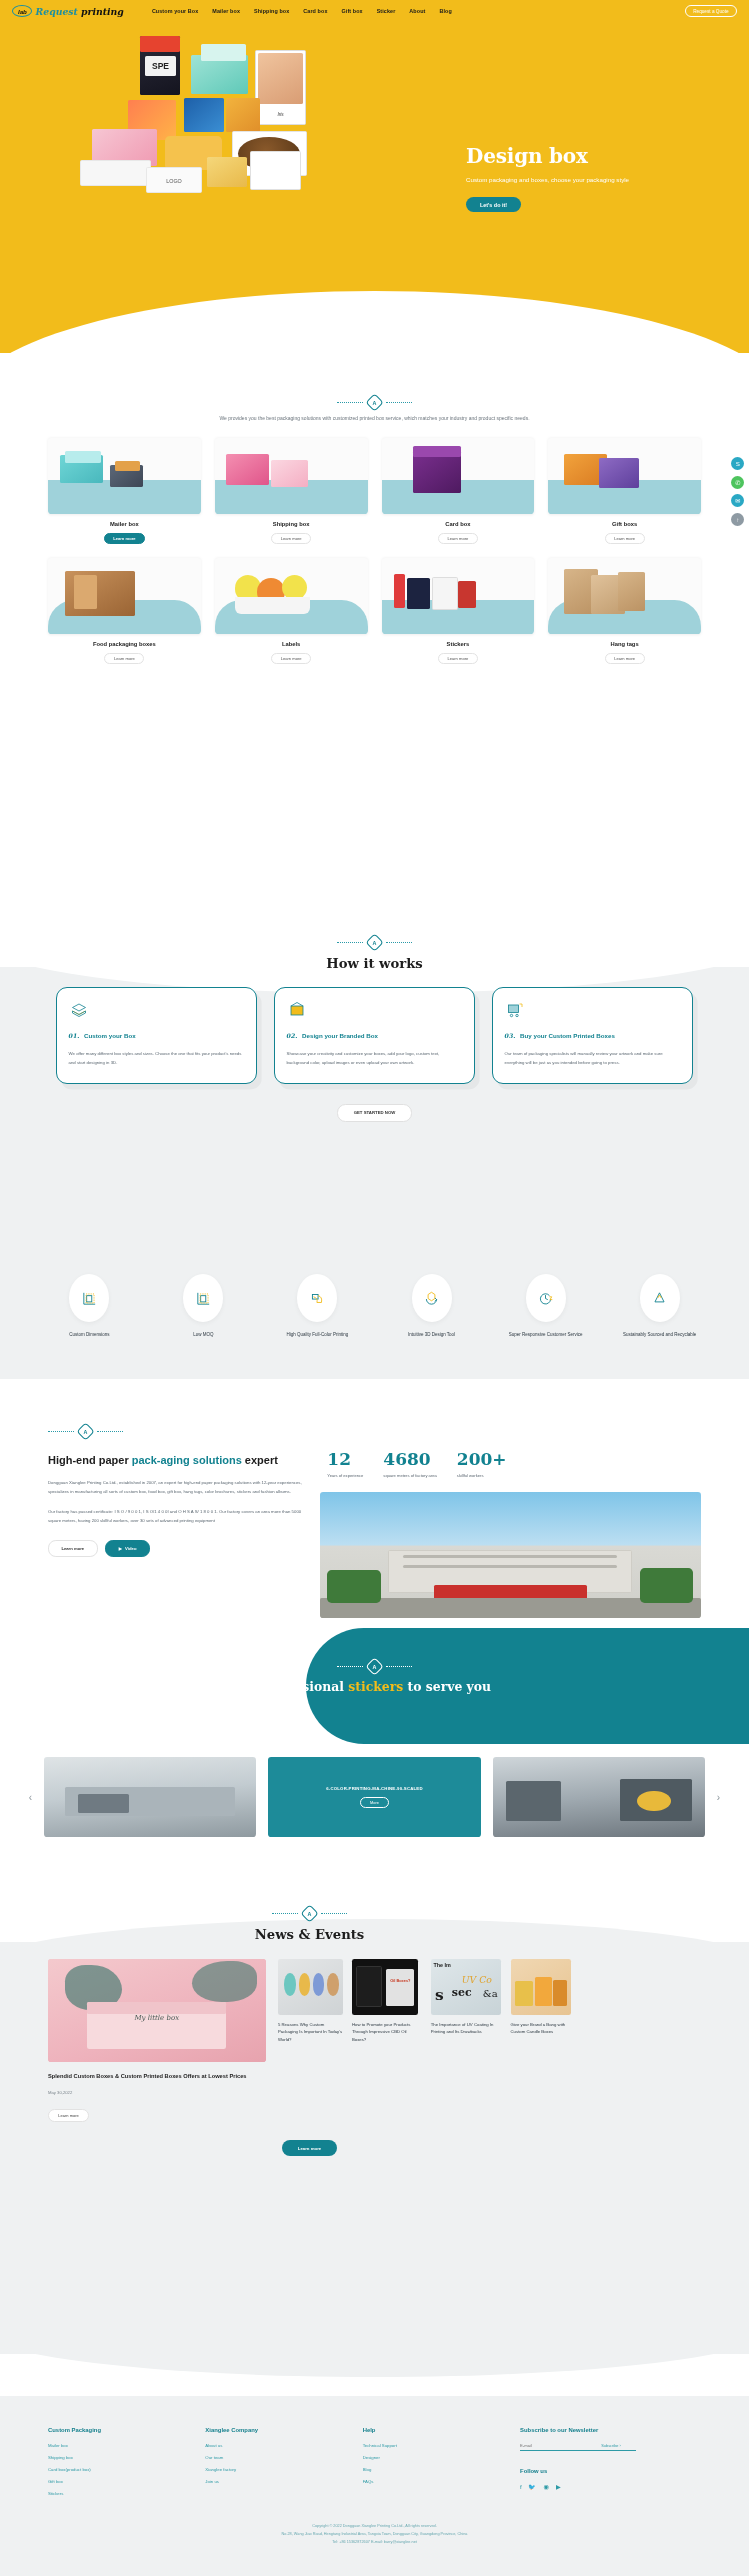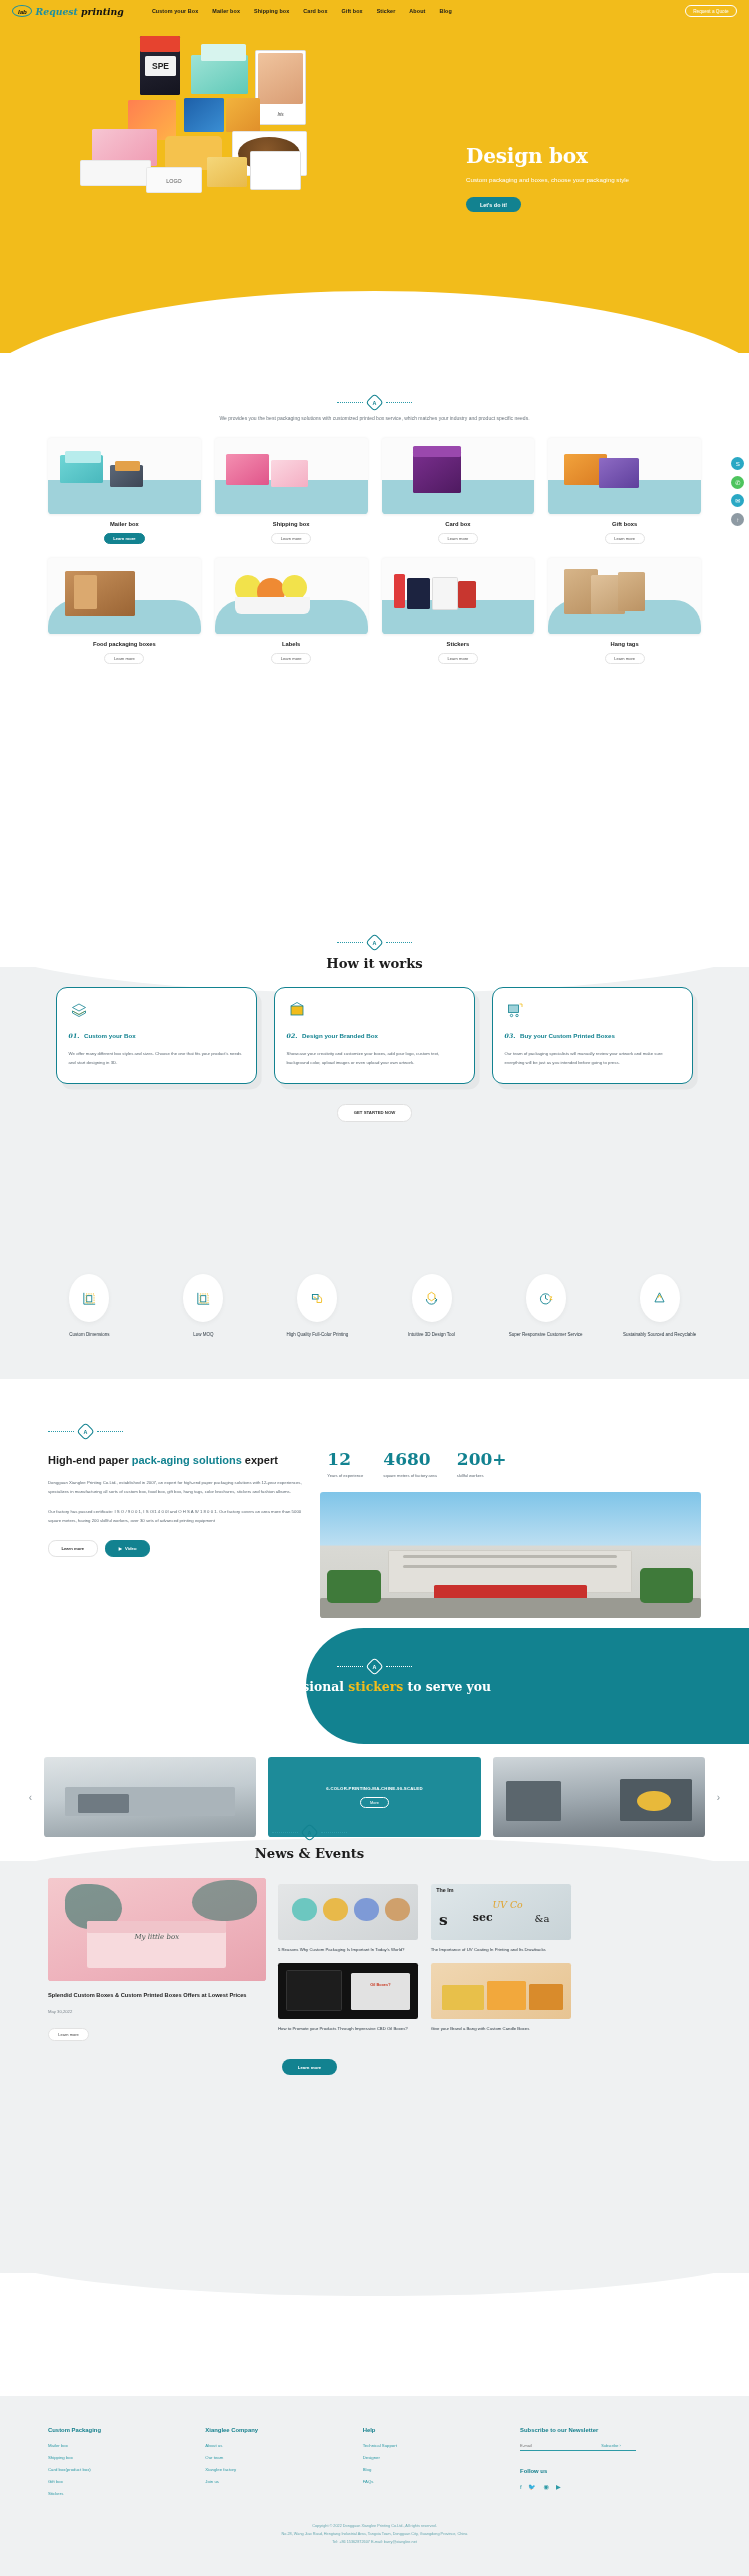--- a/index.html
+++ b/index.html
@@ -165,21 +165,21 @@
   #equip-title .y { color:#F2BC1B; }
   #equip-slider { position:absolute; top:134px; left:0; width:749px; padding:0 25px; display:flex; align-items:center; gap:7.8px; }
   .arrow { font-size:10px; color:#8a949b; width:11px; text-align:center; }
   #equip-cards { flex:1; display:grid; grid-template-columns:repeat(3,1fr); gap:12.4px; }
   .eq-card { height:80px; border-radius:3.1px; position:relative; overflow:hidden; }
   .eq-card.mid { background:#1d8b99; display:flex; flex-direction:column; align-items:center; justify-content:center; }
   .eq-cap { font-size:4.3px; font-weight:bold; color:#fff; text-align:center; letter-spacing:0.2px; }
   .eq-more { margin-top:6.2px; font-size:3.9px; color:#fff; border:0.8px solid #fff; border-radius:6.2px; padding:2.3px 9.3px; }
 
   
-  #news { position:absolute; top:1814px; left:0; width:619px; }
+  #news { position:absolute; top:1895px; left:0; width:619px; }
   #news-bg { position:absolute; top:47px; left:0; width:749px; height:412px; background:#eff1f2; }
   #news-bg::before {
     content:""; position:absolute; top:-23px; left:-3%; width:106%; height:48px;
     background:#eff1f2; border-radius:50% 50% 0 0 / 100% 100% 0 0;
   }
   #news-bg::after {
     content:""; position:absolute; bottom:-23px; left:-3%; width:106%; height:48px;
     background:#eff1f2; border-radius:0 0 50% 50% / 0 0 100% 100%;
   }
   #news-inner { position:relative; z-index:2; padding-top:11.6px; }
@@ -188,21 +188,21 @@
   .feature-img {
     width:100%; height:103px; border-radius:3.1px; overflow:hidden; position:relative;
     background:linear-gradient(135deg,#f6c9cc 0%,#efb7bf 55%,#e8a8b2 100%);
   }
   .feature-title { font-size:5.7px; font-weight:bold; color:#1d1d1d; line-height:1.65; margin-top:10px; }
   .feature-date { font-size:4.2px; color:#7b858c; margin-top:8.5px; }
   .feature-pill {
     display:inline-block; margin-top:14px; font-size:4px; color:#444;
     background:#fff; border:0.8px solid #e2e2e2; border-radius:7px; padding:3.1px 9.3px;
   }
-  .mini { display:flex; flex-direction:column; gap:9.3px;margin-top:6px; }
+  .mini { display:flex; flex-direction:row; gap:9.3px; }
   .mini-item { }
   .mini-img { width:100%; height:56px; border-radius:2.3px; overflow:hidden; position:relative; background:#d7d7d7; }
   .mini-title { font-size:4.3px; color:#2b3740; line-height:1.75; margin-top:6.2px; }
   #news-cta {
     display:block; margin:18.6px auto 0; background:#128290; color:#fff; border:none; border-radius:8.5px;
     font-size:4.3px; font-weight:bold; padding:5.4px 15.5px; cursor:pointer; position:relative; z-index:3;
   }
 
   
   #footer { position:absolute; top:2396px; left:0; width:749px; height:180px; background:#eff1f2; }

